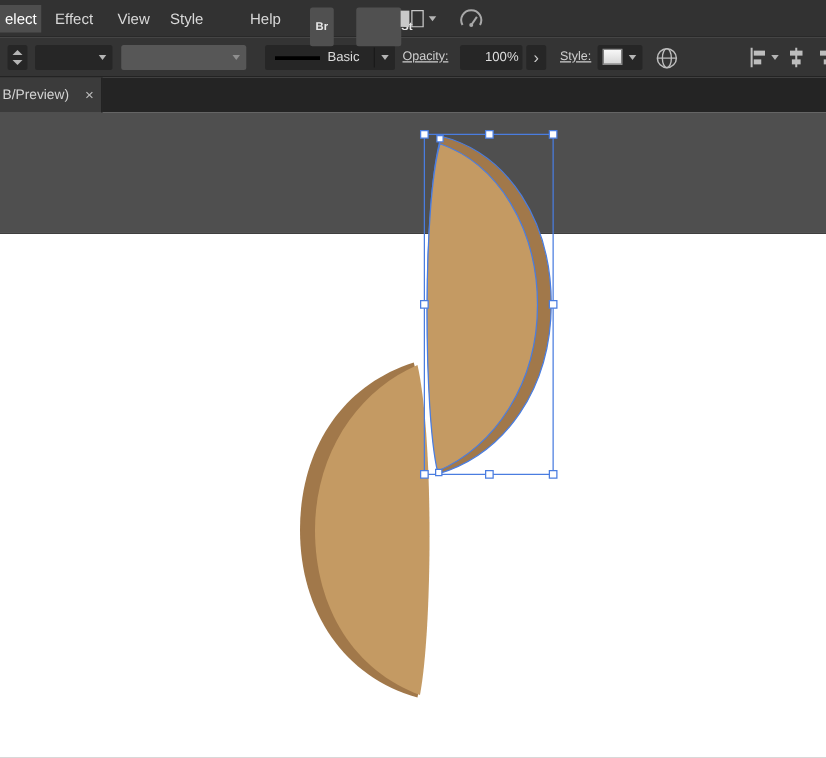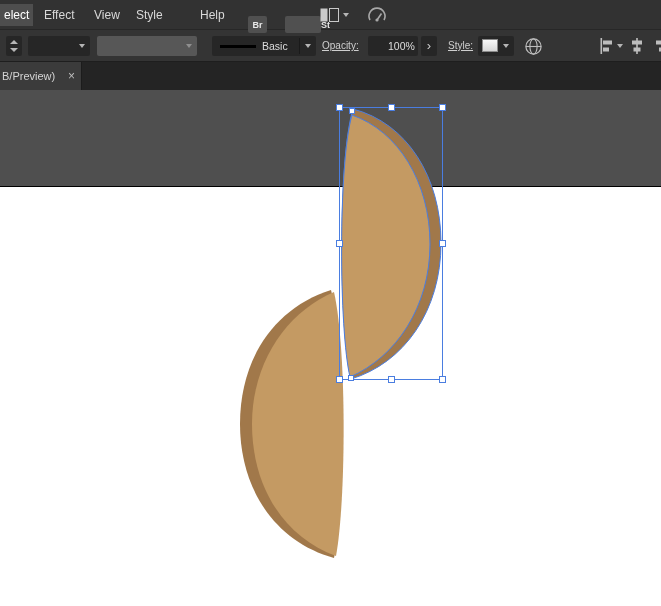--- a/index.html
+++ b/index.html
@@ -9,21 +9,21 @@
     background:#fff; font-family:"Liberation Sans", sans-serif;
   }
   .app { position:relative; width:661px; height:606px; overflow:hidden; }
 
   
   .menu-bar { position:absolute; top:0; left:0; right:0; height:30px;
     background:#323232; border-bottom:1px solid #272727; z-index:30; }
   .menu-item { position:absolute; top:4px; height:22px; line-height:22px;
     color:#d9d9d9; font-size:12px; padding:0 4px; cursor:default;text-align:center; }
   .menu-item.active { background:#4e4e4e; color:#ffffff; }
-  .chip { position:absolute; top:16px; width:19px; height:17px; background:#505050;
+  .chip { position:absolute; top:6px; width:19px; height:31px; background:#505050;
     border:none; border-radius:2px; color:#e8e8e8; font-size:9px; font-weight:bold;
     line-height:19px; padding:0; }
   .mb-icon { position:absolute; }
 
   
   .control-bar { position:absolute; top:30px; left:0; right:0; height:32px;
     background:#343434; border-bottom:1px solid #1e1e1e; z-index:29; }
   .stepper { position:absolute; left:6px; top:6px; width:16px; height:20px;
     background:#262626; border-radius:2px; }
   .tri-up { position:absolute; left:4px; top:4px; width:0; height:0;

